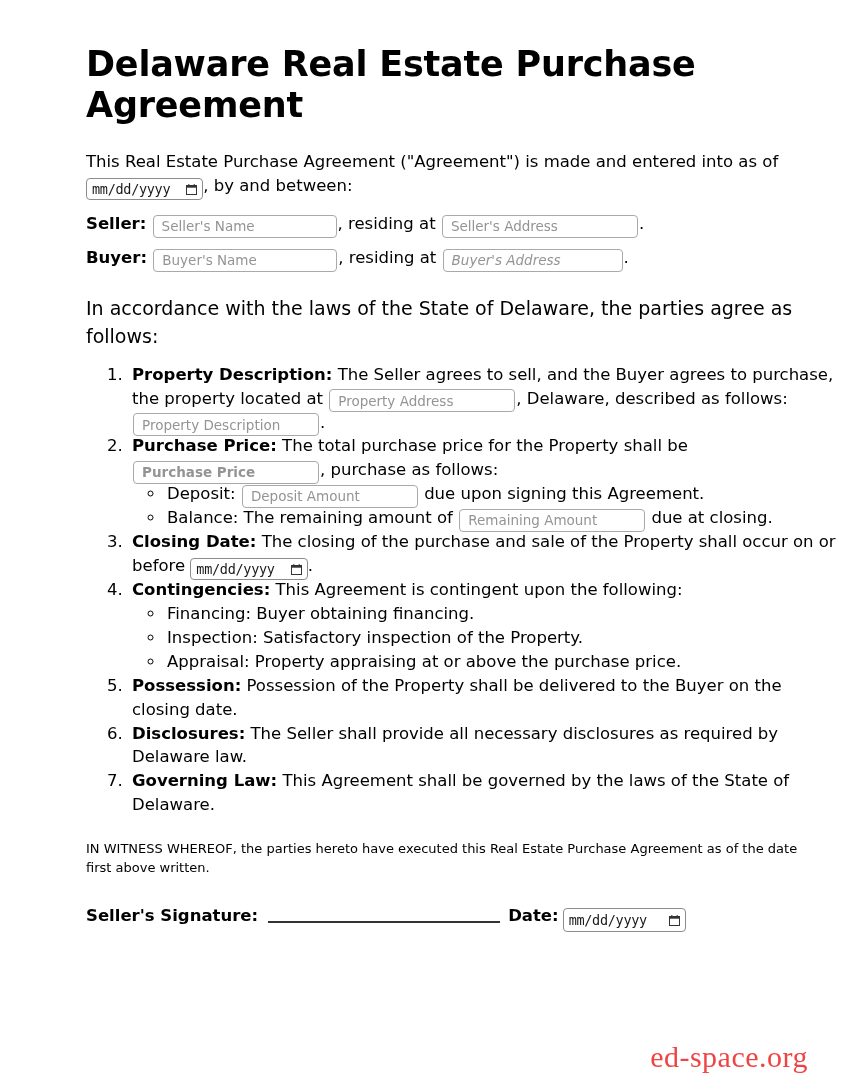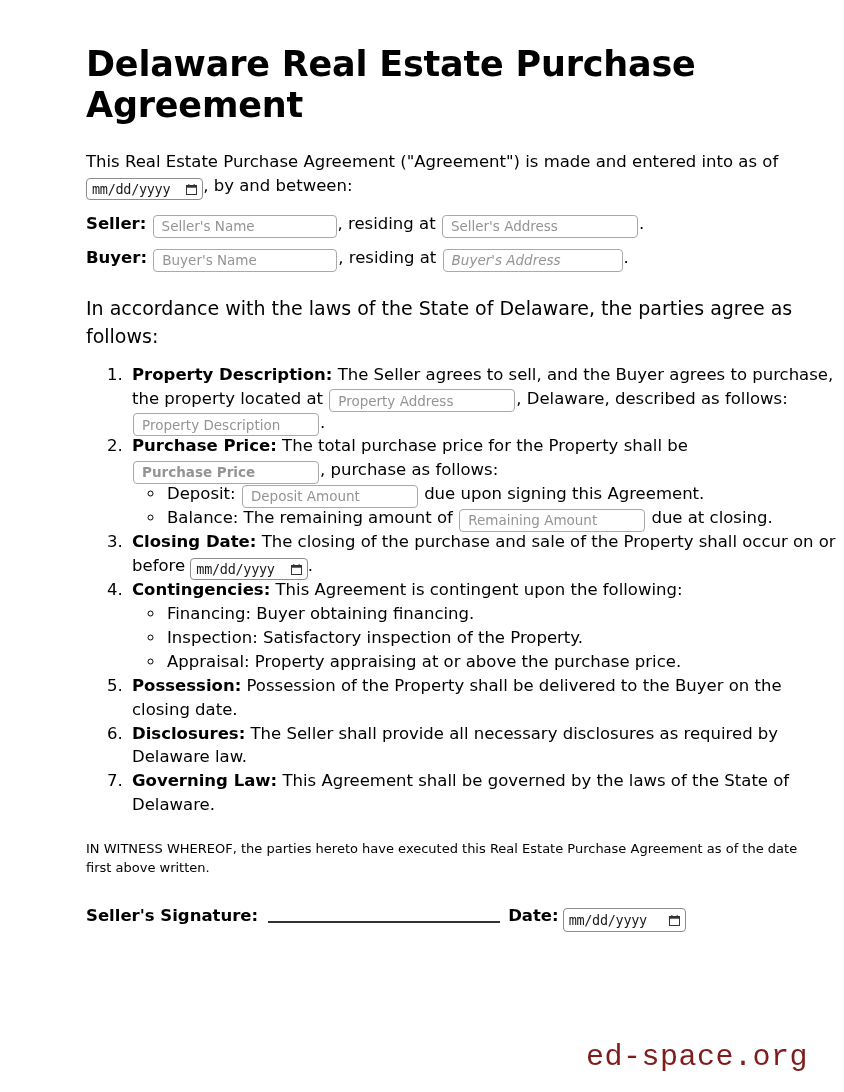--- a/index.html
+++ b/index.html
@@ -163,23 +163,23 @@
     vertical-align: -2px;
   }
   .date-label { font-weight: bold; margin-right: 4px; }
   .date-box.sig-date { top: 4px; padding: 2px 5px; height: 24px; }
   .date-box.sig-date .cal { margin-left: 22px; }
 
   .footer-watermark {
     position: absolute;
     right: 36px;
     bottom: 18px;
-    font-family: Liberation Mono, monospace;
+    font-family: Liberation Serif, serif;
     font-size: 30px;
-    color: #7f1d1d;
+    color: #ef4444;
     letter-spacing: 0.5px;
     white-space: nowrap;
   }
 </style>
 </head>
 <body>
 
 <div class="page">
 
   <h1 class="doc-title">Delaware Real Estate Purchase Agreement</h1>

